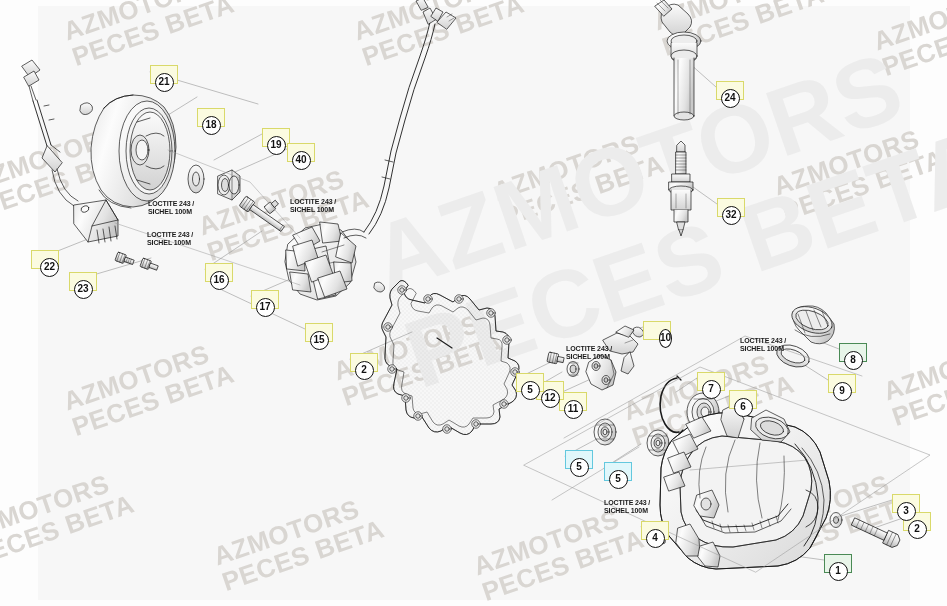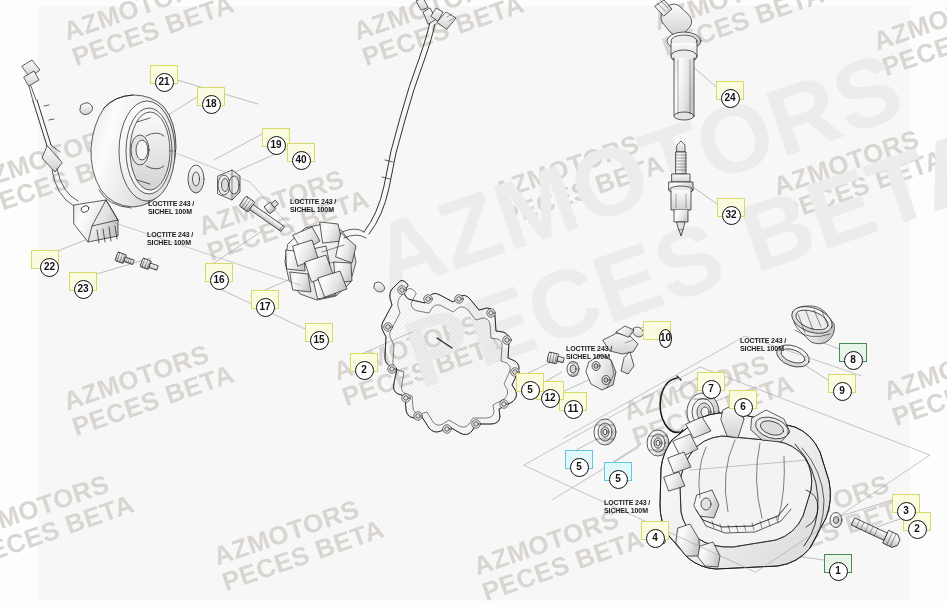--- a/index.html
+++ b/index.html
@@ -596,21 +596,21 @@
         <span class="circ">15</span>
       </div>
       <div class="badge" style="left: 205px; top: 263px;">
         <span class="bx"></span>
         <span class="circ">16</span>
       </div>
       <div class="badge" style="left: 251px; top: 290px;">
         <span class="bx"></span>
         <span class="circ">17</span>
       </div>
-      <div class="badge" style="left: 197px; top: 87px;">
+      <div class="badge" style="left: 197px; top: 108px;">
         <span class="bx"></span>
         <span class="circ">18</span>
       </div>
       <div class="badge" style="left: 262px; top: 128px;">
         <span class="bx"></span>
         <span class="circ">19</span>
       </div>
       <div class="badge" style="left: 287px; top: 143px;">
         <span class="bx"></span>
         <span class="circ">40</span>

